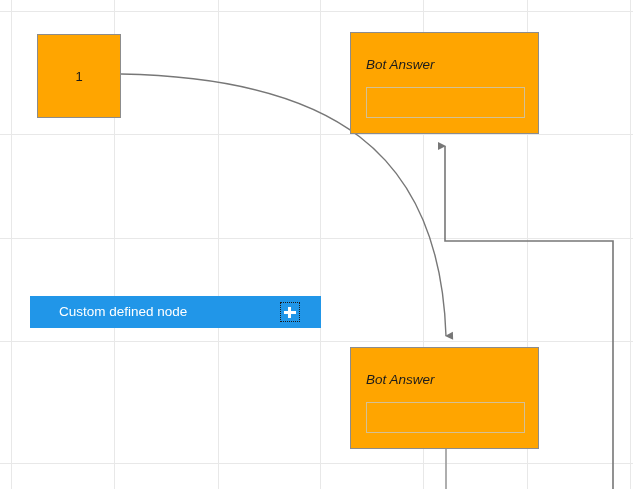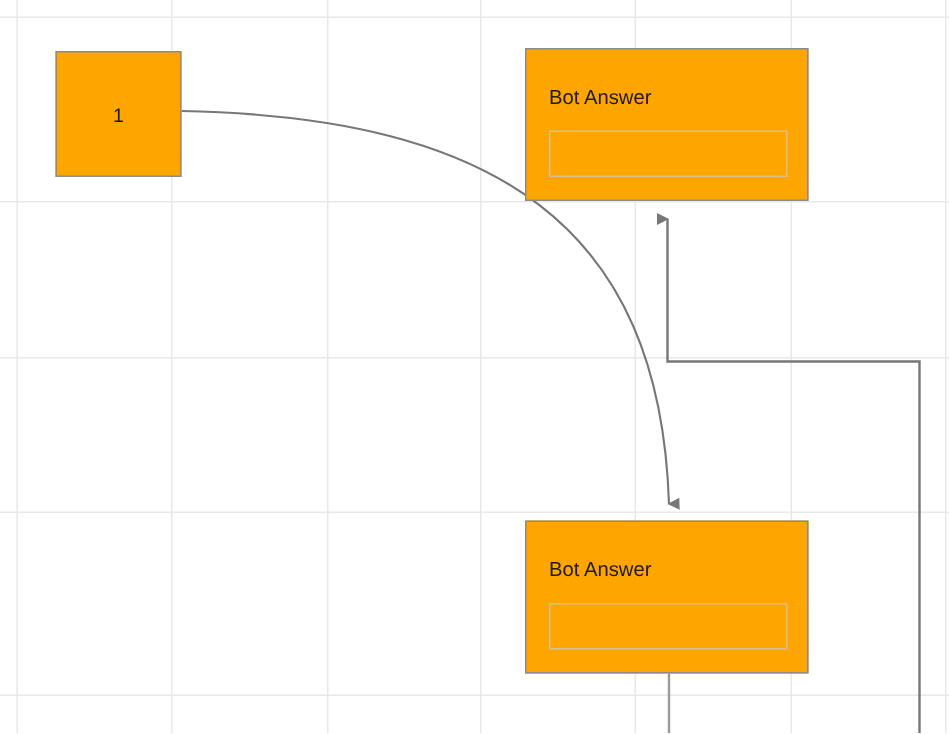--- a/index.html
+++ b/index.html
@@ -62,20 +62,21 @@
   }
   .node-start-label {
     font-size: 13px;
     color: #1a1a1a;
     line-height: 1;
   }
   .node-bot {
     width: 189px;
     height: 102px;
     padding: 0;
+    font-style: italic;
   }
   #node-bot-top {
     left: 350px;
     top: 32px;
   }
   #node-bot-bottom {
     left: 350px;
     top: 347px;
   }
   .node-title {
@@ -188,14 +189,21 @@
   <div class="node node-bot" id="node-bot-top">
     <span class="node-title">Bot Answer</span>
     <div class="node-field"></div>
   </div>
 
   <div class="node node-bot" id="node-bot-bottom">
     <span class="node-title">Bot Answer</span>
     <div class="node-field"></div>
   </div>
 
+  <div id="custom-node-bar">
+    <span id="custom-node-label">Custom defined node</span>
+    <div id="custom-node-add">
+      <div class="plus-h"></div>
+      <div class="plus-v"></div>
+    </div>
+  </div>
 
 </div>
 
 </body></html>

